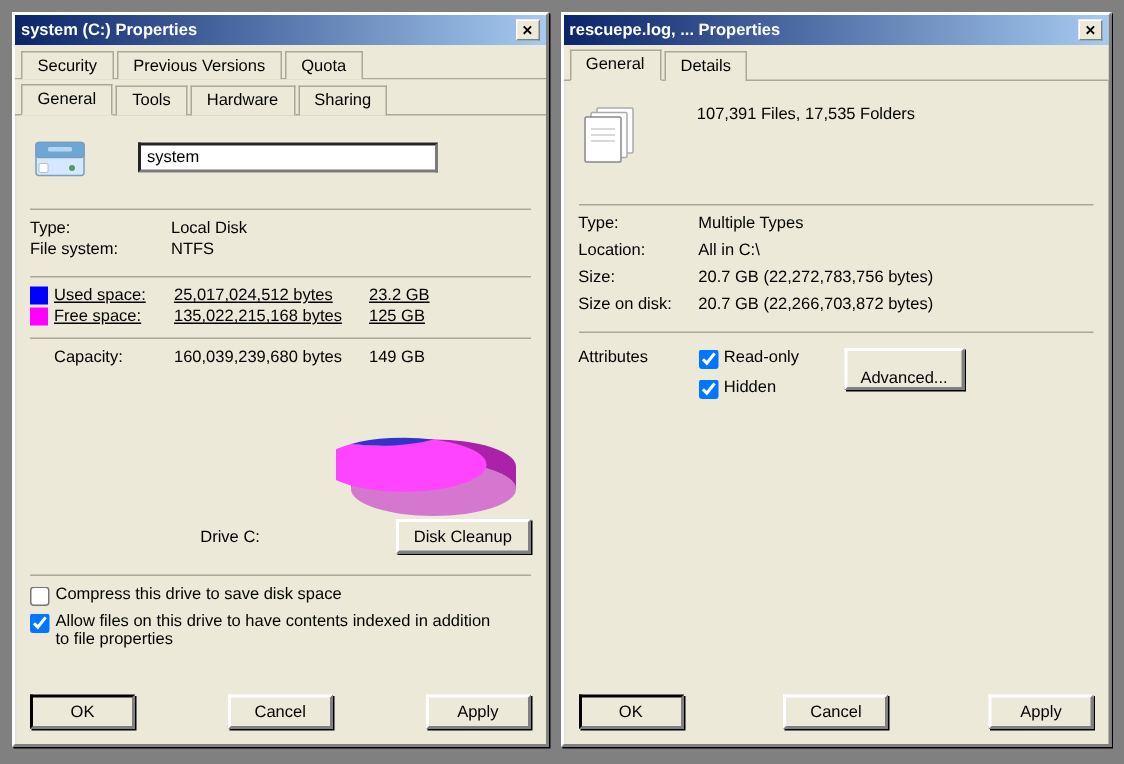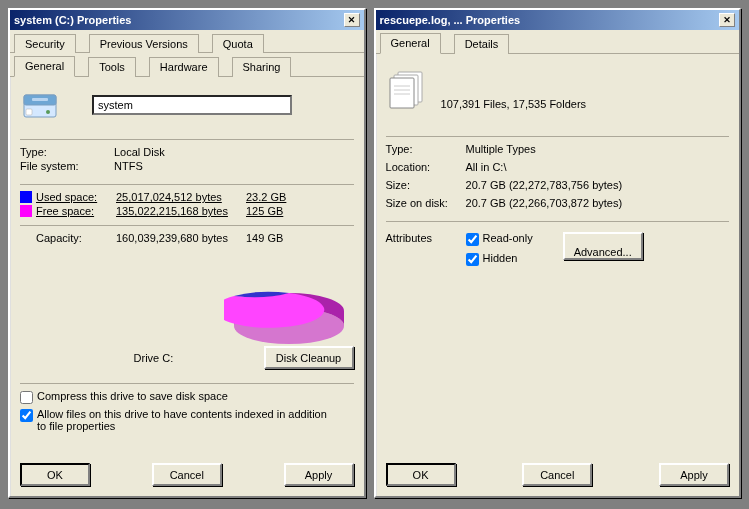--- a/index.html
+++ b/index.html
@@ -63,21 +63,21 @@
       border-bottom: 1px solid #ACA899;
       background: #ECE9D8;
     }
 
     .tab {
       padding: 3px 10px;
       border: 1px solid #ACA899;
       border-bottom: none;
       background: #ECE9D8;
       cursor: pointer;
-      margin-right: 13px;
+      margin-right: 2px;
       margin-bottom: -1px;
       font-size: 11px;
     }
 
     .tab.active {
       background: #ECE9D8;
       border-bottom: 1px solid #ECE9D8;
       z-index: 1;
       padding-bottom: 4px;
       margin-top: -1px;
@@ -422,21 +422,21 @@
     </div>
   </div>
 
   <div class="dialog2-tabs">
     <div class="tab active">General</div>
     <div class="tab">Details</div>
   </div>
 
   <div class="dialog-content">
 
-    <div style="display:flex; align-items:flex-end; margin-bottom: 12px; padding: 8px 0;">
+    <div style="display:flex; align-items:flex-start; margin-bottom: 12px; padding: 8px 0; gap: 24px;">
       <div class="files-icon">
 
         <svg width="45" height="40" viewBox="0 0 45 40">
 
           <rect x="12" y="2" width="24" height="30" rx="1" fill="white" stroke="#AAA" stroke-width="1"></rect>
 
           <rect x="8" y="5" width="24" height="30" rx="1" fill="white" stroke="#AAA" stroke-width="1"></rect>
 
           <rect x="4" y="8" width="24" height="30" rx="1" fill="white" stroke="#888" stroke-width="1"></rect>
 

